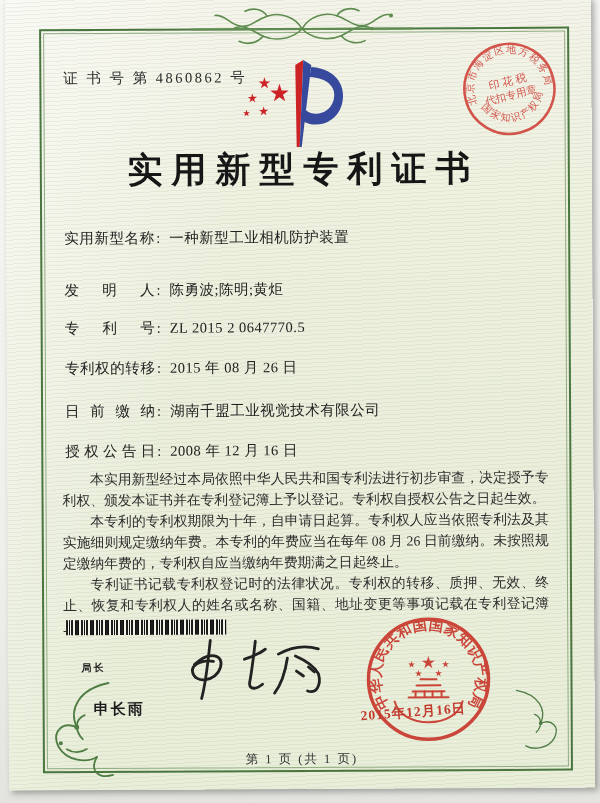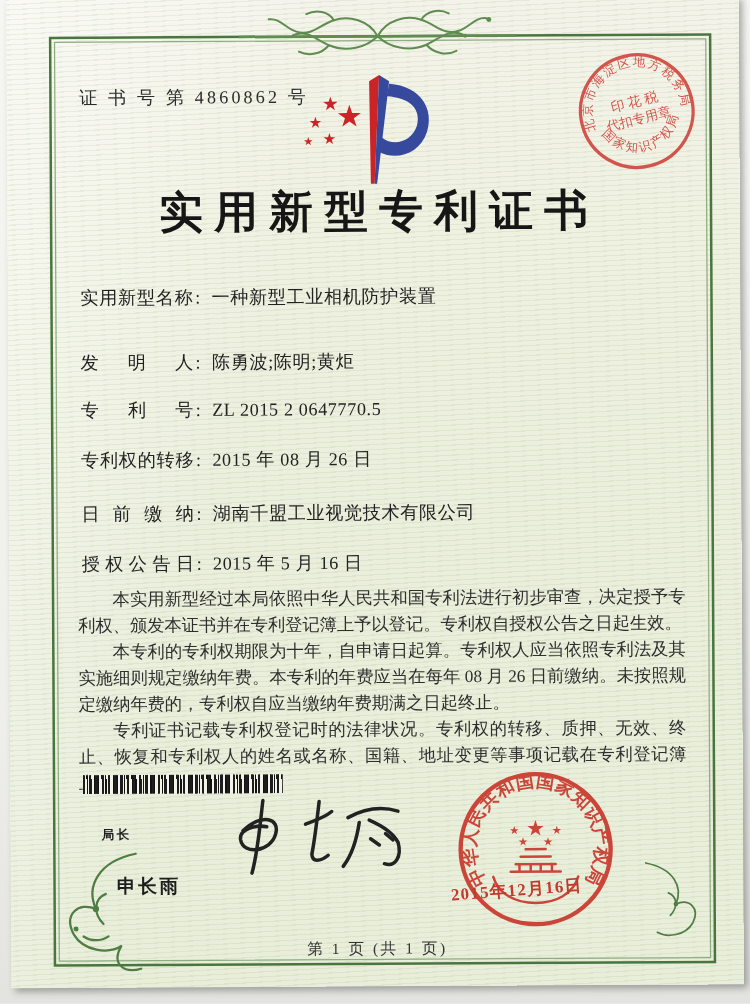--- a/index.html
+++ b/index.html
@@ -127,21 +127,21 @@
   <div class="field f2">
     <span class="flabel">专利号</span><span class="fcolon">:</span><span class="fvalue">ZL 2015 2 0647770.5</span>
   </div>
   <div class="field f3">
     <span class="flabel">专利权的转移</span><span class="fcolon">:</span><span class="fvalue">2015 年 08 月 26 日</span>
   </div>
   <div class="field f4">
     <span class="flabel">日前缴纳</span><span class="fcolon">:</span><span class="fvalue">湖南千盟工业视觉技术有限公司</span>
   </div>
   <div class="field f5">
-    <span class="flabel">授权公告日</span><span class="fcolon">:</span><span class="fvalue">2015 年 5 月 16 日</span>
+    <span class="flabel">授权公告日</span><span class="fcolon">:</span><span class="fvalue">2008 年 12 月 16 日</span>
   </div>
 
   <div class="paras">
     <p>本实用新型经过本局依照中华人民共和国专利法进行初步审查，决定授予专利权、颁发本证书并在专利登记簿上予以登记。专利权自授权公告之日起生效。</p>
     <p>本专利的专利权期限为十年，自申请日起算。专利权人应当依照专利法及其实施细则规定缴纳年费。本专利的年费应当在每年 08 月 26 日前缴纳。未按照规定缴纳年费的，专利权自应当缴纳年费期满之日起终止。</p>
     <p>专利证书记载专利权登记时的法律状况。专利权的转移、质押、无效、终止、恢复和专利权人的姓名或名称、国籍、地址变更等事项记载在专利登记簿上。</p>
   </div>
 
   <div class="barcode"></div>
 

